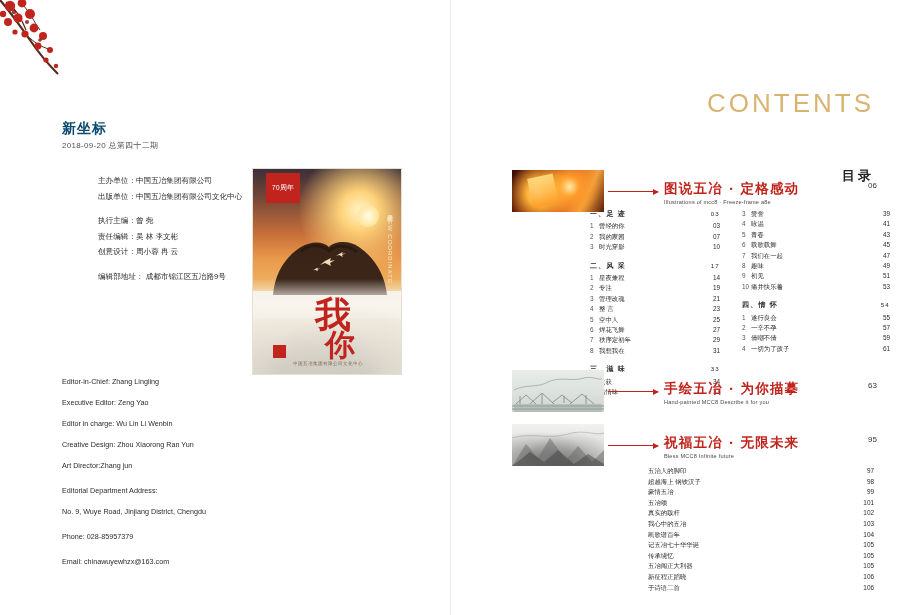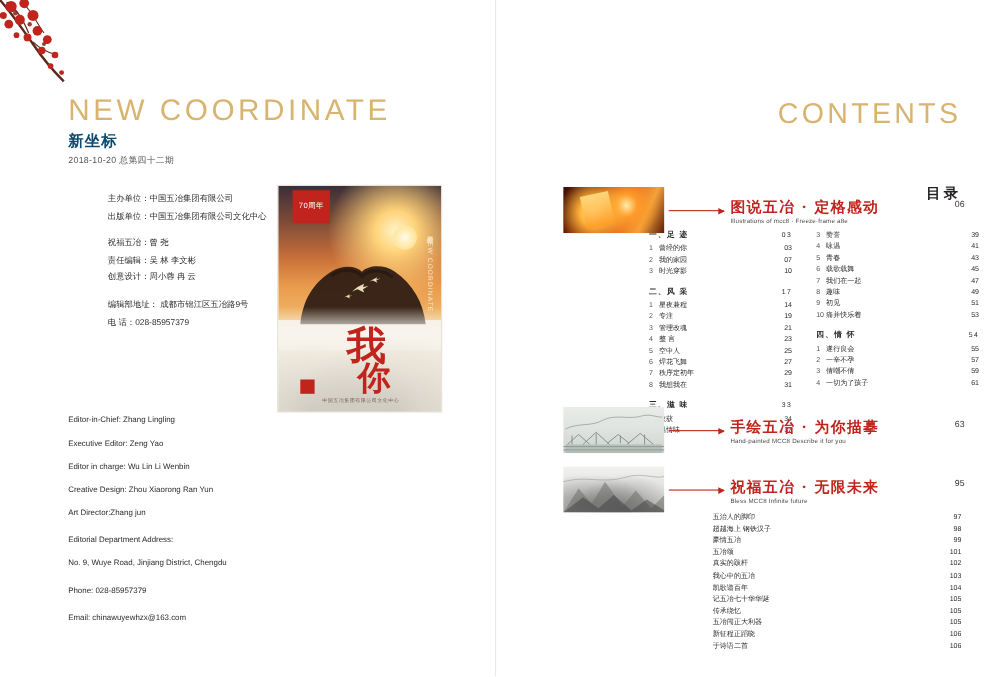--- a/index.html
+++ b/index.html
@@ -228,34 +228,32 @@
           <circle cx="27" cy="22" r="2"></circle>
         <circle cx="40" cy="40" r="1.8"></circle>
       </g>
     </svg>
   </div>
 
   <div class="spine"></div>
 
   <div class="left">
 
-    <div class="masthead">NEW COORDINATE</div>
     <div class="masthead-cn">新坐标</div>
-    <div class="masthead-date">2018-10-20  总第四十二期</div>
+    <div class="masthead-date">2018-09-20  总第四十二期</div>
 
     <div class="imprint-cn">
       <div class="row">主办单位：中国五冶集团有限公司</div>
       <div class="row">出版单位：中国五冶集团有限公司文化中心</div>
       <div class="gap"></div>
-      <div class="row">祝福五冶：曾  尧</div>
+      <div class="row">执行主编：曾  尧</div>
       <div class="row">责任编辑：吴  林   李文彬</div>
       <div class="row">创意设计：周小蓉  冉  云</div>
       <div class="gap"></div>
       <div class="row">编辑部地址：  成都市锦江区五冶路9号</div>
-      <div class="row">电    话：028-85957379</div>
     </div>
 
     <div class="imprint-en">
       <div class="ln">Editor-in-Chief: Zhang Lingling</div>
       <div class="ln">Executive Editor: Zeng Yao</div>
       <div class="ln">Editor in charge: Wu Lin        Li Wenbin</div>
       <div class="ln">Creative Design: Zhou Xiaorong   Ran Yun</div>
       <div class="ln">Art Director:Zhang jun</div>
       <div class="ln" style="margin-top:14px">Editorial Department Address:</div>
       <div class="ln">No. 9, Wuye Road, Jinjiang District, Chengdu</div>

